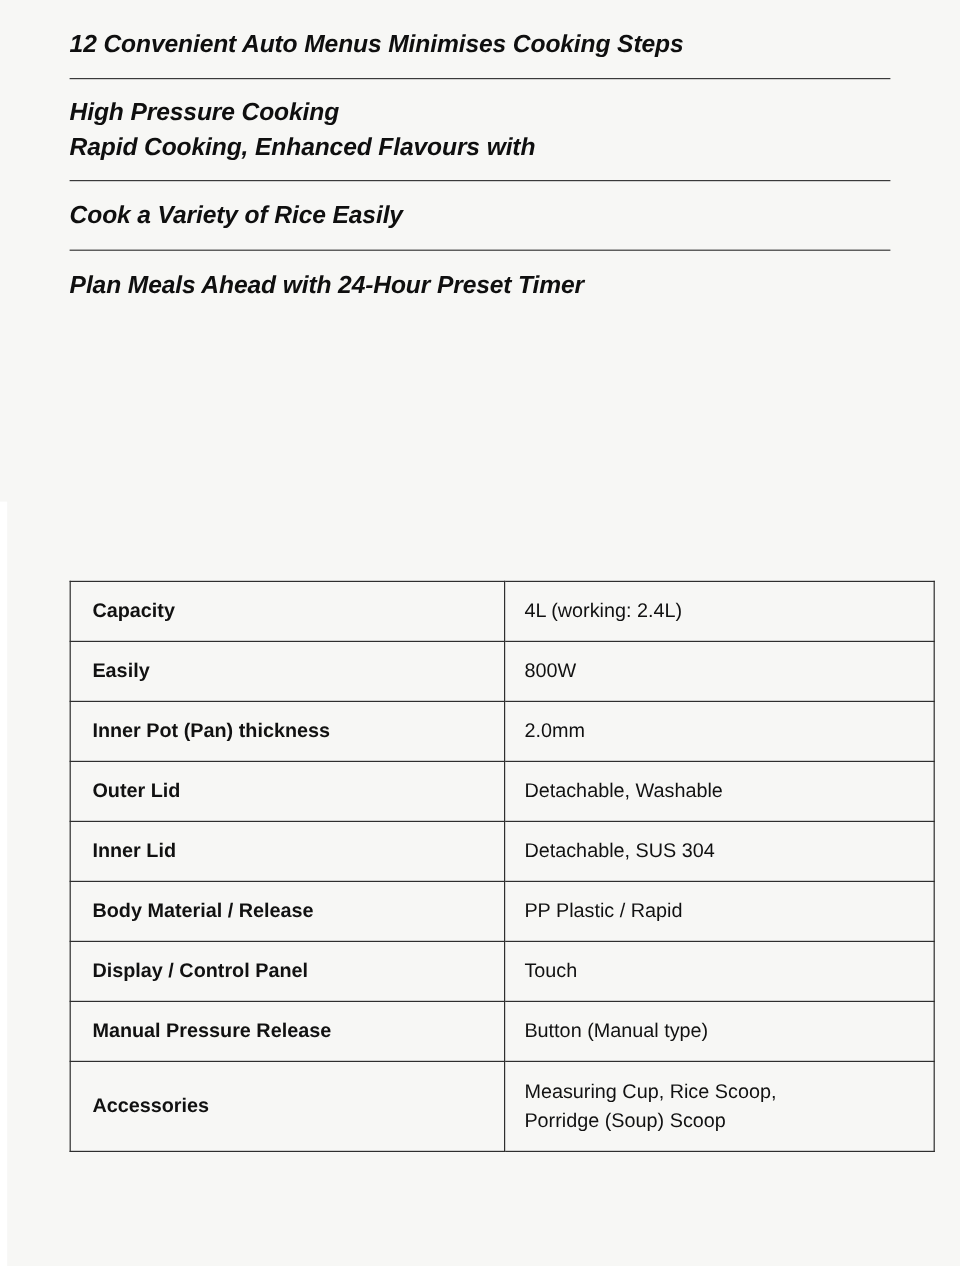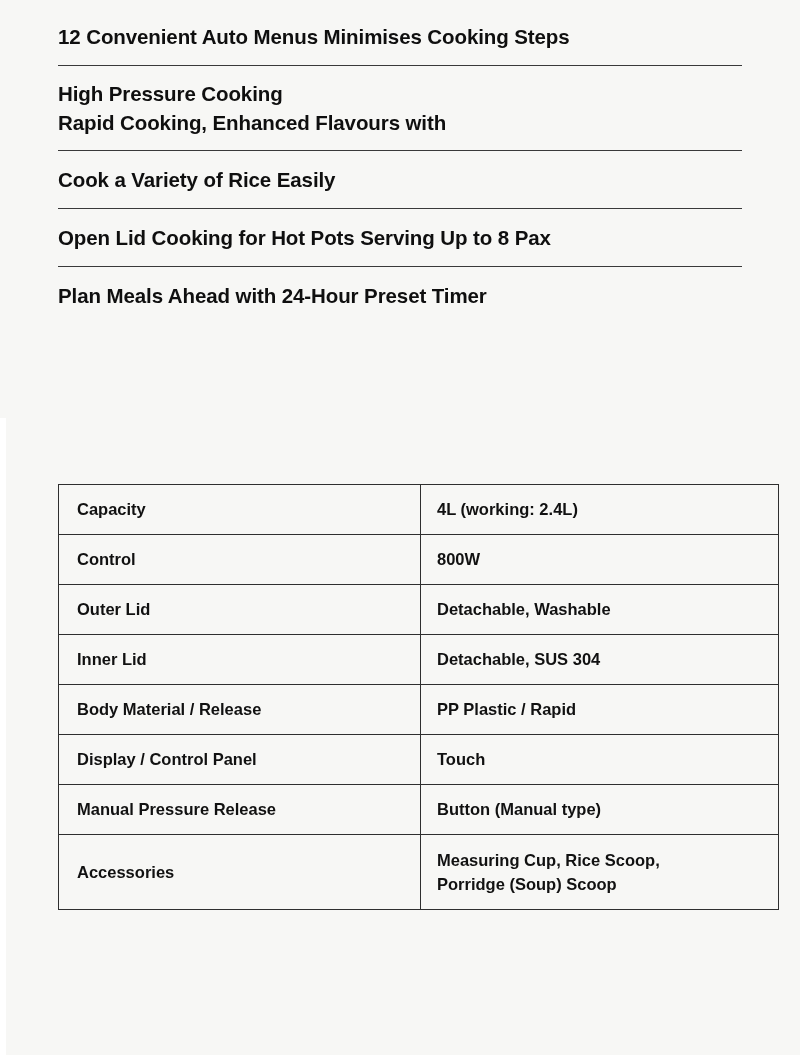--- a/index.html
+++ b/index.html
@@ -47,20 +47,21 @@
   }
   .feature:first-child {
     padding-top: 12px;
   }
   .feature.two-line {
     padding-top: 13px;
     padding-bottom: 12px;
   }
   .feature .ln {
     display: block;
+    font-style: italic;
   }
   .feature.last {
     border-bottom: none;
   }
 
   .spec-table-wrap {
     position: absolute;
     left: 58px;
     top: 484px;
     width: 684px;
@@ -79,21 +80,21 @@
     font-size: 16.5px;
     color: #111111;
   }
   table.spec td.label {
     width: 343px;
     font-weight: bold;
     margin-left: 20px;
   }
   table.spec td.value {
     width: 341px;
-    font-weight: bold;
+    font-weight: normal;
     padding-left: 16px;
   }
   table.spec tr.tall td {
     height: 72px;
   }
   table.spec tr.tall td.value {
     line-height: 1.45;
     padding-top: 2px;
   }
   .vline { display: block; }
@@ -109,38 +110,39 @@
     <div class="feature">
       <span class="ln">12 Convenient Auto Menus Minimises Cooking Steps</span>
     </div>
     <div class="feature two-line">
       <span class="ln">High Pressure Cooking</span>
       <span class="ln">Rapid Cooking, Enhanced Flavours with</span>
     </div>
     <div class="feature">
       <span class="ln">Cook a Variety of Rice Easily</span>
     </div>
-    <div class="feature">
-      <span class="ln">Open Lid Cooking for Hot Pots Serving Up to 8 Pax</span>
-    </div>
     <div class="feature last">
       <span class="ln">Plan Meals Ahead with 24-Hour Preset Timer</span>
     </div>
   </div>
 
   <div class="spec-table-wrap">
     <table class="spec">
       <tbody>
         <tr>
           <td class="label">Capacity</td>
           <td class="value">4L (working: 2.4L)</td>
         </tr>
         <tr>
-          <td class="label">Control</td>
+          <td class="label">Easily</td>
           <td class="value">800W</td>
+        </tr>
+        <tr>
+          <td class="label">Inner Pot (Pan) thickness</td>
+          <td class="value">2.0mm</td>
         </tr>
         <tr>
           <td class="label">Outer Lid</td>
           <td class="value">Detachable, Washable</td>
         </tr>
         <tr>
           <td class="label">Inner Lid</td>
           <td class="value">Detachable, SUS 304</td>
         </tr>
         <tr>

